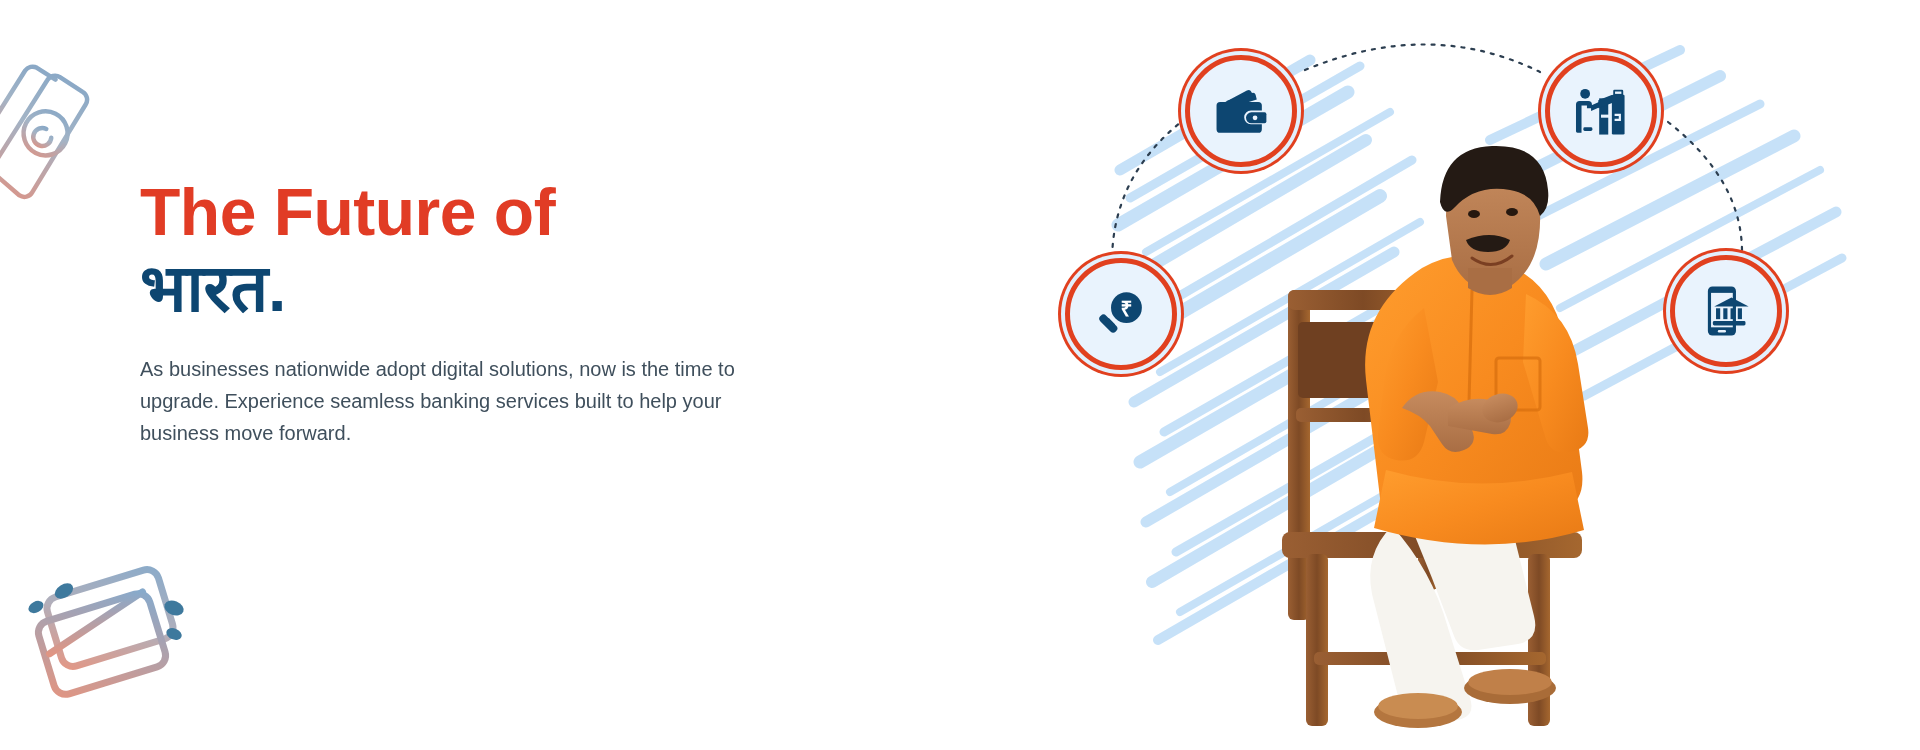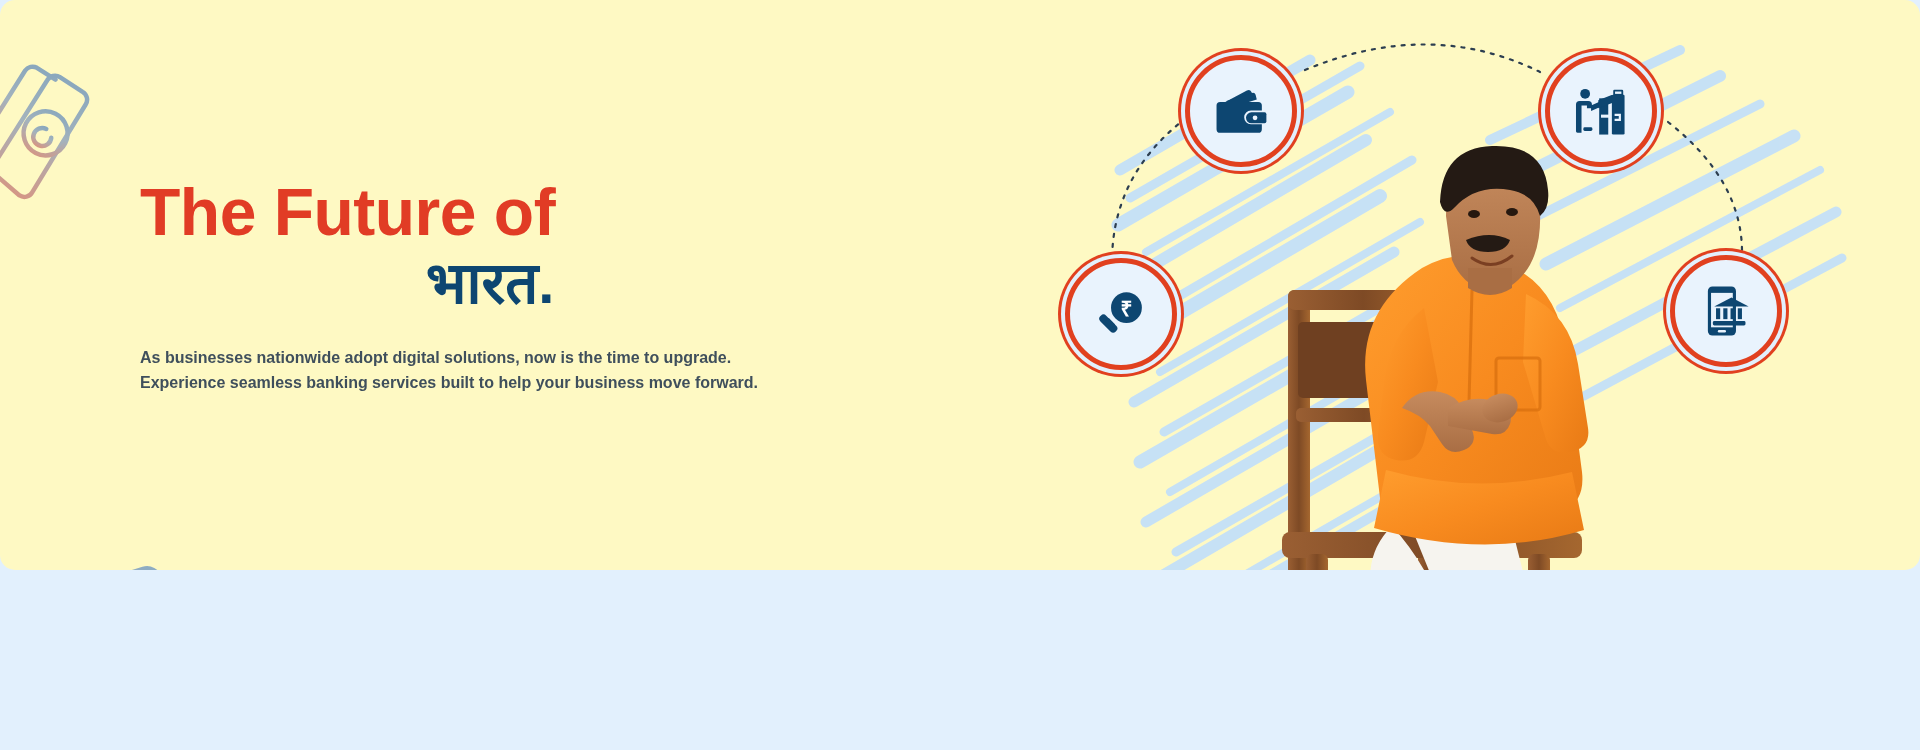--- a/index.html
+++ b/index.html
@@ -9,24 +9,23 @@
   body {
     width: 1920px;
     height: 750px;
     overflow: hidden;
     font-family: "Liberation Sans", sans-serif;
     background: #e2f0fd;
   }
   .hero {
     position: relative;
     width: 1920px;
-    height: 570px;
-    background: #fef9c3;
+    height: 750px;
+    background: #ffffff;
     overflow: hidden;
-    border-radius: 15px;
   }
 
   
   .deco { position: absolute; pointer-events: none; }
   .deco-wallet { left: -38px; top: 30px; width: 170px; height: 170px; transform: rotate(-18deg); opacity: .85; }
   .deco-cards  { left: 8px;  top: 560px; width: 210px; height: 160px; opacity: .9; }
 
   
   .copy {
     position: absolute;
@@ -39,32 +38,31 @@
     font-size: 66px;
     line-height: 1.06;
     font-weight: 700;
     letter-spacing: -0.5px;
     color: #e13c25;
   }
   .headline .hl-line { display: block; }
   .headline .hl-native {
     display: block;
     color: #0d4671;
-    font-size: 58px;
+    font-size: 66px;
     line-height: 1.22;
     letter-spacing: 0;
-    text-align: center;
   }
   .subcopy {
     margin: 26px 0 0 0;
     width: 645px;
-    font-size: 16px;
+    font-size: 20px;
     line-height: 1.58;
     color: #3f4f5c;
-    font-weight: 700;
+    font-weight: 400;
   }
 
   
   .stage {
     position: absolute;
     left: 1000px;
     top: 0;
     width: 920px;
     height: 750px;
   }

